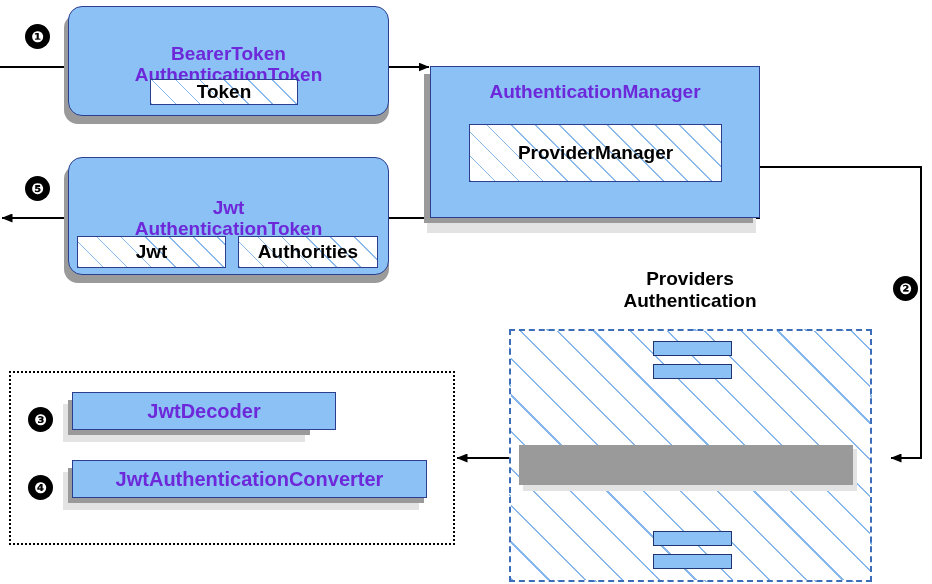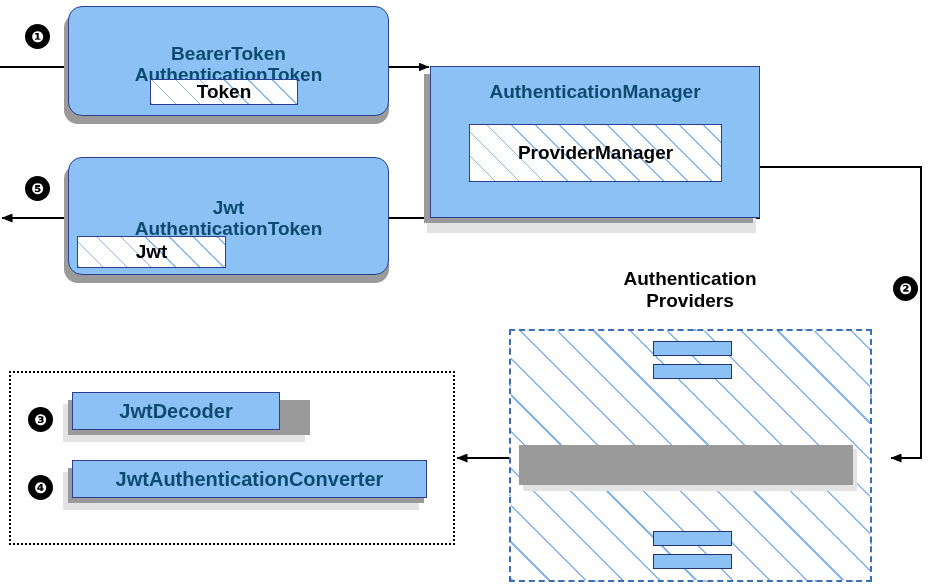--- a/index.html
+++ b/index.html
@@ -2,21 +2,21 @@
 <html><head>
 <meta charset="utf-8">
 <style>
   html,body{margin:0;padding:0;background:#ffffff;}
   body{width:932px;height:584px;position:relative;overflow:hidden;
        font-family:"Liberation Sans","DejaVu Sans",sans-serif;}
   #stage{position:absolute;left:0;top:0;width:932px;height:584px;}
 
   
   .node{position:absolute;box-sizing:border-box;background:#8CC1F5;
-        border:1.5px solid #2B3E8F;color:#0c4a6e;font-weight:bold;
+        border:1.5px solid #2B3E8F;color:#6d28d9;font-weight:bold;
         display:flex;align-items:center;justify-content:center;text-align:center;}
   .rounded{border-radius:14px;}
   .shadow-a{position:absolute;background:#9a9a9a;}
   .shadow-b{position:absolute;background:#e3e3e3;}
 
   
   .hatch{background-color:#ffffff;
          background-image:repeating-linear-gradient(45deg,
             rgba(130,180,235,.95) 0px, rgba(130,180,235,.95) 1.3px,
             rgba(255,255,255,0) 1.3px, rgba(255,255,255,0) 17px);}
@@ -94,52 +94,55 @@
   <div class="shadow-a rounded" style="left:64px;top:165px;width:325px;height:118px;border-radius:14px;"></div>
   <div class="node rounded" style="left:68px;top:157px;width:321px;height:118px;flex-direction:column;font-size:19px;">
     <div style="margin-top:4px;line-height:1.12;">
       <div>Jwt</div>
       <div>AuthenticationToken</div>
     </div>
   </div>
   <div class="inner hatch" style="left:77px;top:236px;width:149px;height:32px;font-size:19px;">
     <span>Jwt</span>
   </div>
+  <div class="inner hatch" style="left:238px;top:236px;width:140px;height:32px;font-size:19px;">
+    <span>Authorities</span>
+  </div>
 
   <div class="shadow-b" style="left:427px;top:78px;width:329px;height:155px;"></div>
   <div class="shadow-a" style="left:424px;top:74px;width:329px;height:149px;"></div>
   <div class="node" style="left:430px;top:66px;width:330px;height:152px;flex-direction:column;
               justify-content:flex-start;font-size:19px;">
     <div style="margin-top:14px;">AuthenticationManager</div>
   </div>
   <div class="inner hatch" style="left:469px;top:124px;width:253px;height:58px;font-size:19px;">
     <span>ProviderManager</span>
   </div>
 
   <div class="title" style="left:590px;top:268px;width:200px;font-size:19px;">
+    <div>Providers</div>
     <div>Authentication</div>
-    <div>Providers</div>
   </div>
 
   <div class="grp-blue" style="left:509px;top:329px;width:363px;height:253px;"></div>
 
   <div class="bar" style="left:653px;top:341px;width:79px;height:15px;"></div>
   <div class="bar" style="left:653px;top:364px;width:79px;height:15px;"></div>
 
   <div class="shadow-b" style="left:523px;top:449px;width:334px;height:42px;"></div>
   <div class="shadow-a" style="left:519px;top:445px;width:334px;height:40px;"></div>
 
   <div class="bar" style="left:653px;top:531px;width:79px;height:15px;"></div>
   <div class="bar" style="left:653px;top:554px;width:79px;height:15px;"></div>
 
   <div class="grp-black" style="left:9px;top:371px;width:446px;height:174px;"></div>
 
   <div class="shadow-b" style="left:63px;top:404px;width:242px;height:38px;"></div>
   <div class="shadow-a" style="left:68px;top:400px;width:242px;height:35px;"></div>
-  <div class="node" style="left:72px;top:392px;width:208px;height:38px;font-size:20px;">
+  <div class="node" style="left:72px;top:392px;width:264px;height:38px;font-size:20px;">
     <span>JwtDecoder</span>
   </div>
 
   <div class="shadow-b" style="left:63px;top:472px;width:356px;height:38px;"></div>
   <div class="shadow-a" style="left:68px;top:468px;width:356px;height:35px;"></div>
   <div class="node" style="left:72px;top:460px;width:355px;height:38px;font-size:20px;">
     <span>JwtAuthenticationConverter</span>
   </div>
 
   <div class="marker" style="left:25px;top:24px;">

